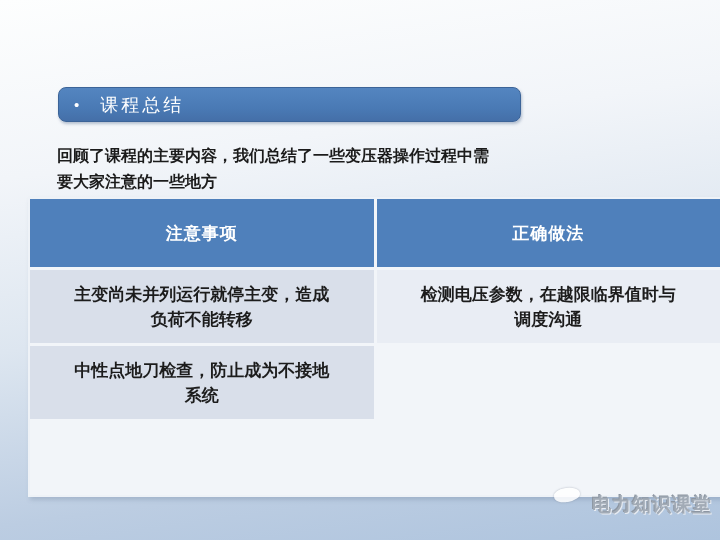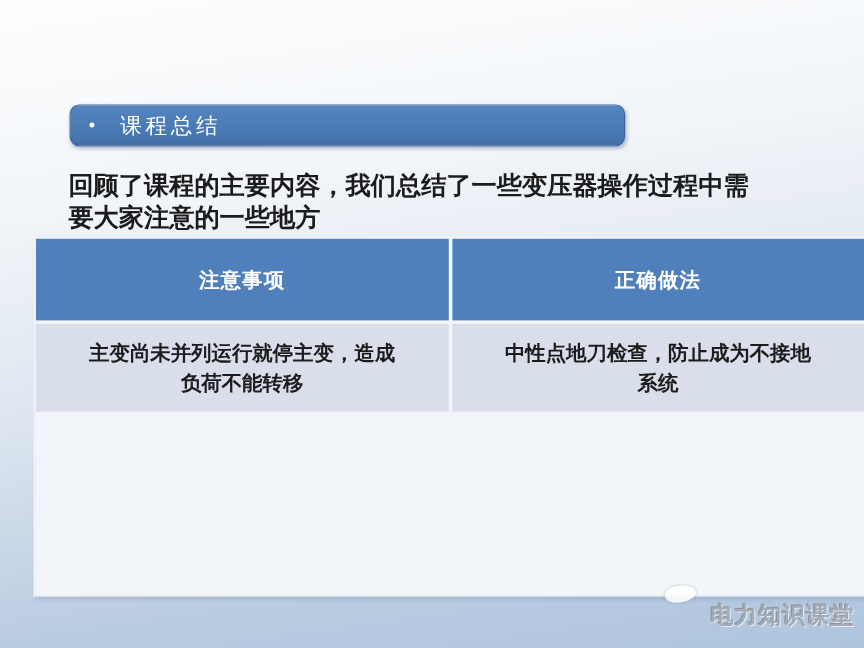--- a/index.html
+++ b/index.html
@@ -51,21 +51,21 @@
     letter-spacing: 3px;
     margin-left: 21px;
   }
   
   .intro {
     position: absolute;
     left: 57px;
     top: 143px;
     width: 630px;
     color: #1b1b1b;
-    font-size: 21px;
+    font-size: 16px;
     line-height: 26px;
     font-weight: 600;
     white-space: pre-line;
   }
   
   .summary-table {
     position: absolute;
     left: 28px;
     top: 197px;
     width: 694px;
@@ -119,21 +119,21 @@
     width: 26px;
     height: 14px;
     background: rgba(255, 255, 255, 0.85);
     border-radius: 55% 60% 60% 55%;
     transform: rotate(-8deg);
     box-shadow: 0 0 2px rgba(120, 130, 145, 0.6);
   }
   .wm-brand {
     position: absolute;
     right: 0px;
-    top: 12px;
+    top: 4px;
     font-size: 19px;
     font-weight: 700;
     letter-spacing: 1px;
     color: #a2abb6;
     text-shadow: 1px 1px 0 #e8ecf2, -1px -1px 0 #8d96a2;
     white-space: nowrap;
   }
   .wm-site {
     position: absolute;
     left: 0px;
@@ -159,20 +159,22 @@
   <div class="intro">回顾了课程的主要内容，我们总结了一些变压器操作过程中需
 要大家注意的一些地方</div>
 
   <div class="summary-table">
     <div class="cell header">注意事项</div>
     <div class="cell header">正确做法</div>
 
     <div class="cell body row-odd">主变尚未并列运行就停主变，造成
 负荷不能转移</div>
 
+    <div class="cell body row-even">检测电压参数，在越限临界值时与
+调度沟通</div>
 
     <div class="cell body row-odd">中性点地刀检查，防止成为不接地
 系统</div>
   </div>
 
   <div class="watermark">
     <span class="wm-logo"></span>
     <span class="wm-brand">电力知识课堂</span>
   </div>
 

